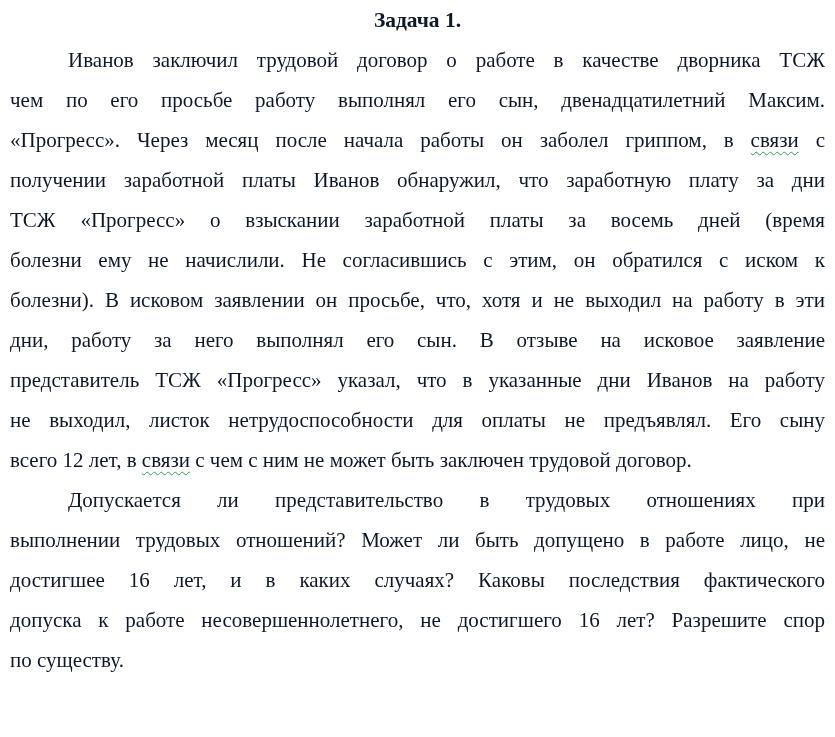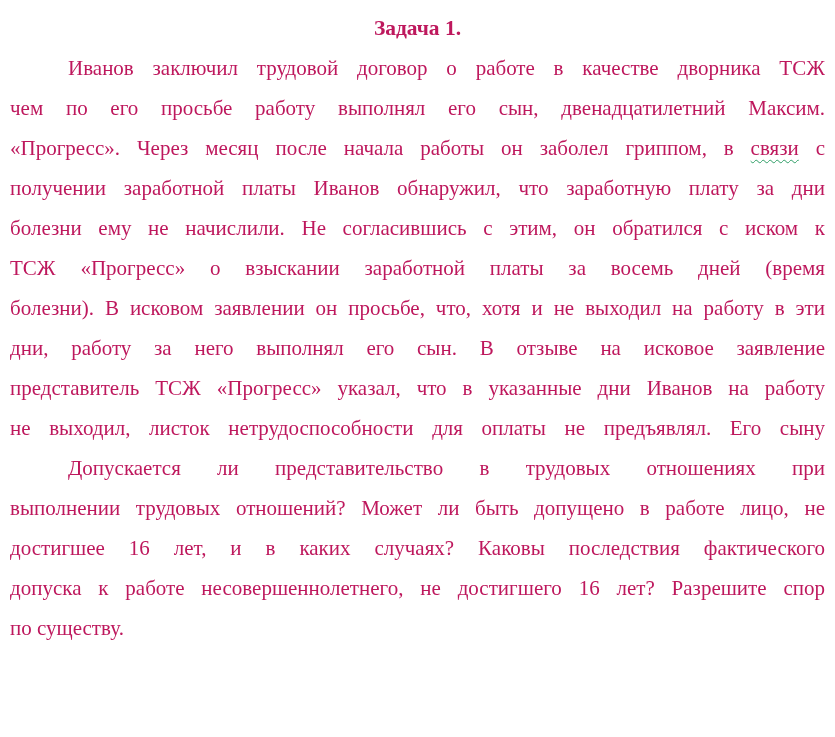--- a/index.html
+++ b/index.html
@@ -8,22 +8,22 @@
   }
   body {
     width: 835px;
     height: 737px;
     background: #ffffff;
     overflow: hidden;
   }
   .doc {
     font-family: "Liberation Serif", "DejaVu Serif", serif;
     font-size: 21px;
-    color: #be185d;
-    padding: 8px 10px;
+    color: #0f172a;
+    padding: 0 10px;
     box-sizing: border-box;
     width: 835px;
   }
   .title {
     font-weight: bold;
     text-align: center;
     line-height: 40px;
     height: 40px;
     margin: 0;
     font-size: 21.5px;
@@ -76,26 +76,27 @@
 <body>
 
 <div class="doc">
   <div class="title">Задача 1.</div>
   <div class="doc-body">
       <div class="para">
         <div class="line first"><span>Иванов заключил трудовой договор о работе в качестве дворника ТСЖ</span></div>
         <div class="line"><span>чем по его просьбе работу выполнял его сын, двенадцатилетний Максим.</span></div>
         <div class="line"><span>«Прогресс». Через месяц после начала работы он заболел гриппом, в </span><span class="spell" style="text-decoration-color: rgb(47, 158, 102);">связи</span><span> с</span></div>
         <div class="line"><span>получении заработной платы Иванов обнаружил, что заработную плату за дни</span></div>
+        <div class="line"><span>ТСЖ «Прогресс» о взыскании заработной платы за восемь дней (время</span></div>
         <div class="line"><span>болезни ему не начислили. Не согласившись с этим, он обратился с иском к</span></div>
-        <div class="line"><span>ТСЖ «Прогресс» о взыскании заработной платы за восемь дней (время</span></div>
         <div class="line"><span>болезни). В исковом заявлении он просьбе, что, хотя и не выходил на работу в эти</span></div>
         <div class="line"><span>дни, работу за него выполнял его сын. В отзыве на исковое заявление</span><span class="caret"></span></div>
         <div class="line"><span>представитель ТСЖ «Прогресс» указал, что в указанные дни Иванов на работу</span></div>
         <div class="line"><span>не выходил, листок нетрудоспособности для оплаты не предъявлял. Его сыну</span></div>
+        <div class="line last"><span>всего 12 лет, в </span><span class="spell" style="text-decoration-color: rgb(47, 158, 102);">связи</span><span> с чем с ним не может быть заключен трудовой договор.</span></div>
       </div>
       <div class="para">
         <div class="line first"><span>Допускается ли представительство в трудовых отношениях при</span></div>
         <div class="line"><span>выполнении трудовых отношений? Может ли быть допущено в работе лицо, не</span></div>
         <div class="line"><span>достигшее 16 лет, и в каких случаях? Каковы последствия фактического</span></div>
         <div class="line"><span>допуска к работе несовершеннолетнего, не достигшего 16 лет? Разрешите спор</span></div>
         <div class="line last"><span>по существу.</span></div>
       </div>
     </div>
 </div>

